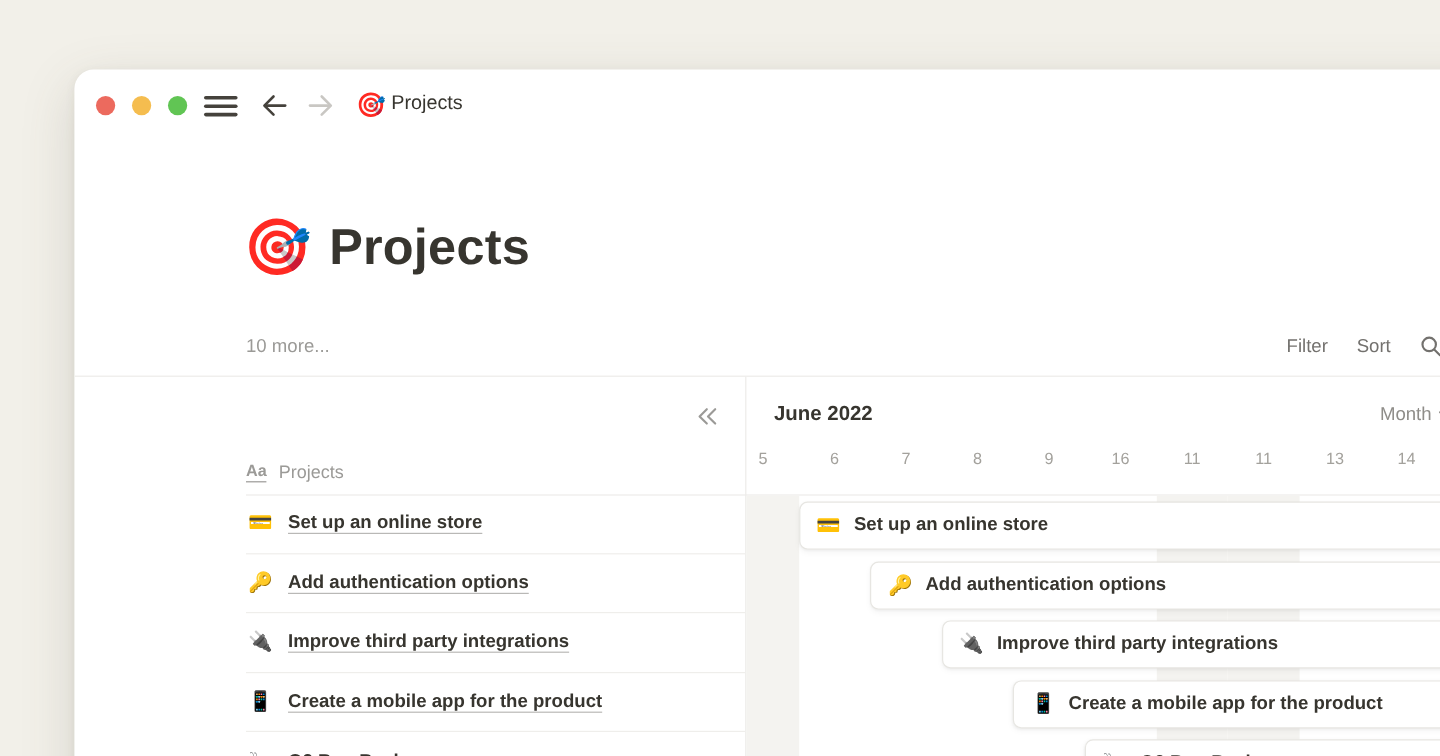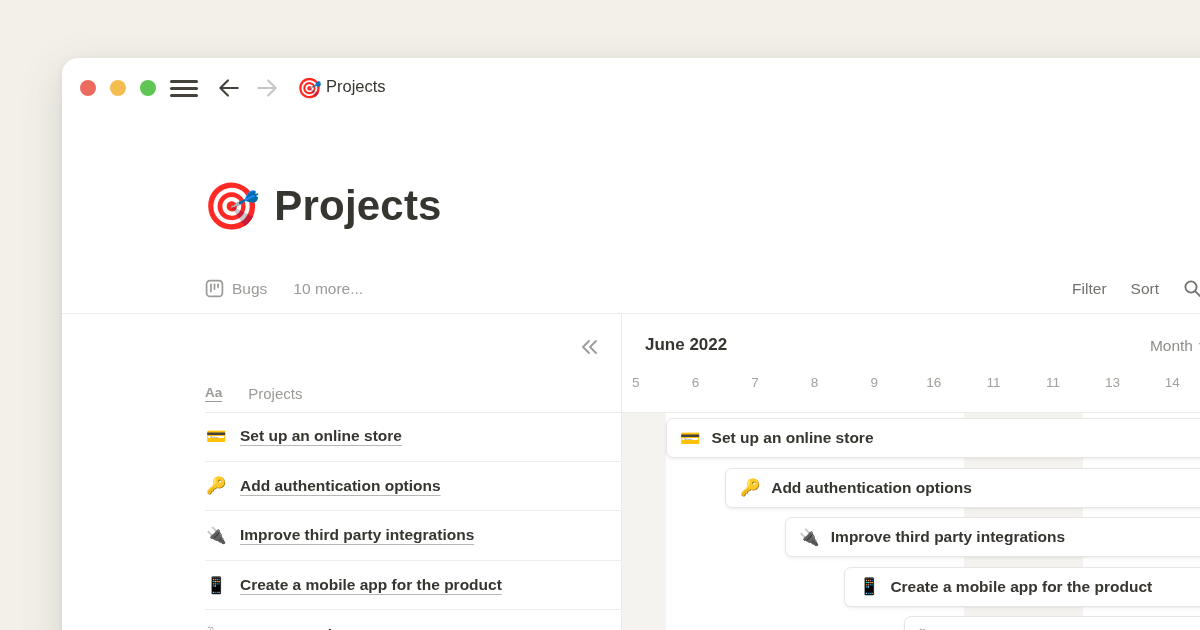--- a/index.html
+++ b/index.html
@@ -49,21 +49,21 @@
   .toolbar .tool { font-size:15.5px; color:#73716E; cursor:pointer;text-align:center; }
   .toolbar .search { width:19px; height:19px; color:#73716E; cursor:pointer; display:flex; }
 
   .tabs-divider { position:absolute; left:0; right:0; top:255px; height:1px; background:#EDECE9; }
   .header-divider { position:absolute; left:143px; right:0; top:354px; height:1px; background:#EDECE9; }
   .v-divider { position:absolute; left:559px; top:256px; bottom:0; width:1px; background:#EDECE9; }
 
   
   .panel-left { position:absolute; left:0; top:256px; width:559px; height:444px; }
   .collapse { position:absolute; left:517px; top:22px; width:22px; height:22px; color:#9B9A97; cursor:pointer; display:flex; }
-  .col-header { position:absolute; left:143px; top:66px; height:26px; display:flex; align-items:center; gap:26px; color:#9B9A97; }
+  .col-header { position:absolute; left:143px; top:66px; height:26px; display:flex; align-items:center; gap:10px; color:#9B9A97; }
   .aa-glyph { font-size:13.5px; font-weight:700; border-bottom:1.6px solid #9B9A97; line-height:15px; padding-bottom:1px; }
   .col-header .clabel { font-size:15px; }
 
   .prow { position:absolute; left:143px; right:0; height:49.6px; display:flex; align-items:center; gap:11px;
           border-bottom:1px solid #EFEEEB; cursor:pointer; }
   .prow .pemoji { width:24px; font-size:16.5px; text-align:center; }
   .prow .plabel { font-size:15.5px; font-weight:700; color:#37352F;
                   text-decoration:underline; text-decoration-color:rgba(55,53,47,0.35);
                   text-underline-offset:3.5px; text-decoration-thickness:1px; white-space:nowrap; }
 
@@ -114,31 +114,20 @@
 
     <div class="crumb-icon">🎯</div>
     <div class="crumb-label">Projects</div>
 
     <div class="title-row">
       <span class="emoji">🎯</span>
       <h1>Projects</h1>
     </div>
 
     <div class="tabsbar" id="tabsbar">
-        <div class="tab">
-          <span class="ticon">
-            <svg viewBox="0 0 19 19" fill="none" stroke="currentColor" stroke-width="1.7" stroke-linecap="round">
-              <rect x="1.6" y="1.6" width="15.8" height="15.8" rx="3.4"></rect>
-              <line x1="5.9" y1="5.3" x2="5.9" y2="12.6"></line>
-              <line x1="9.5" y1="5.3" x2="9.5" y2="10.2"></line>
-              <line x1="13.1" y1="5.3" x2="13.1" y2="8.3"></line>
-            </svg>
-          </span>
-          <span>Bugs</span>
-        </div>
         <div class="tab">
           <span>10 more...</span>
         </div>
       </div>
     <div class="toolbar">
       <span class="tool">Filter</span>
       <span class="tool">Sort</span>
       <span class="search">
         <svg viewBox="0 0 19 19" fill="none" stroke="currentColor" stroke-width="1.8" stroke-linecap="round">
             <circle cx="8" cy="8" r="5.6"></circle>

